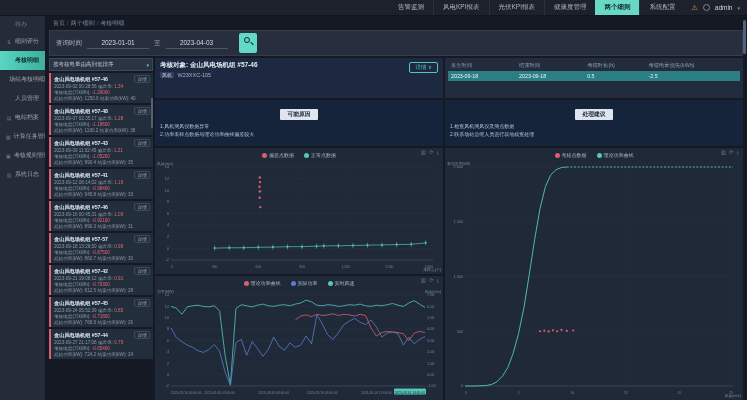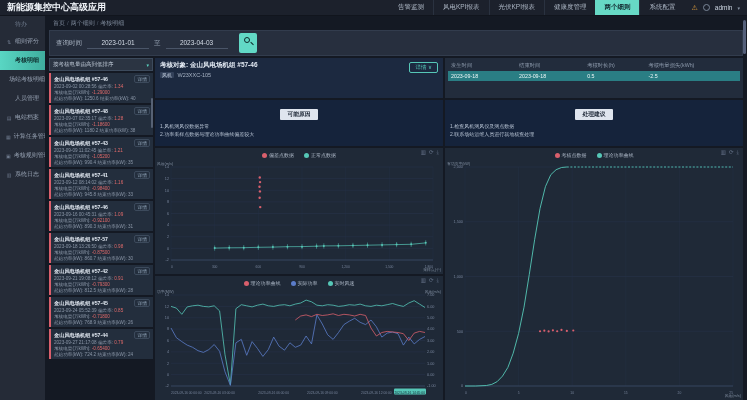--- a/index.html
+++ b/index.html
@@ -96,21 +96,20 @@
   #chart2 { height:252px;}
   #chart0 .chart-svg { height:112px;}
   #chart1 .chart-svg { height:110px;}
   #chart2 .chart-svg { height:238px;}
   .vscroll { position:absolute; right:1px; top:20px; width:3px; height:34px; background:#55607a; border-radius:2px; z-index:9;}
 </style>
 </head>
 <body>
 
 <div class="topbar">
-  <div class="brand">新能源集控中心高级应用</div>
   <div class="topnav">
       <div class="nav-item">告警监测</div>
       <div class="nav-item">风电KPI报表</div>
       <div class="nav-item">光伏KPI报表</div>
       <div class="nav-item">健康度管理</div>
       <div class="nav-item active">两个细则</div>
       <div class="nav-item">系统配置</div>
     </div>
   <div class="top-right">
     <span class="warn">⚠</span>

